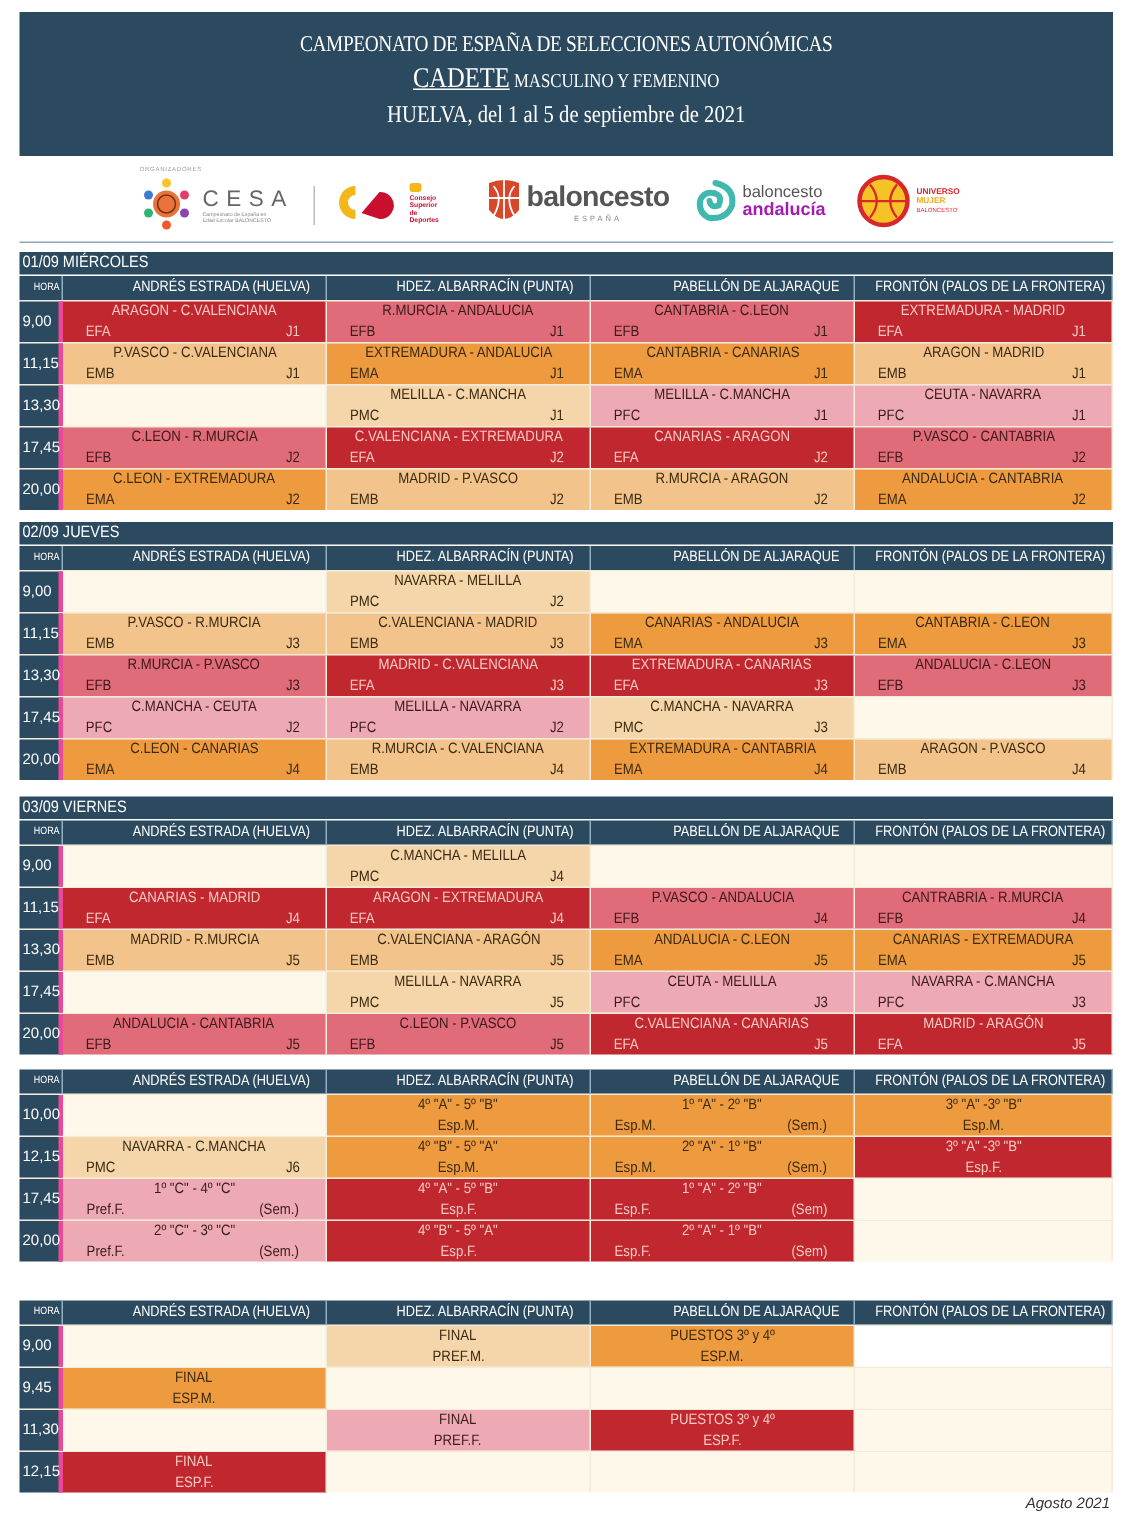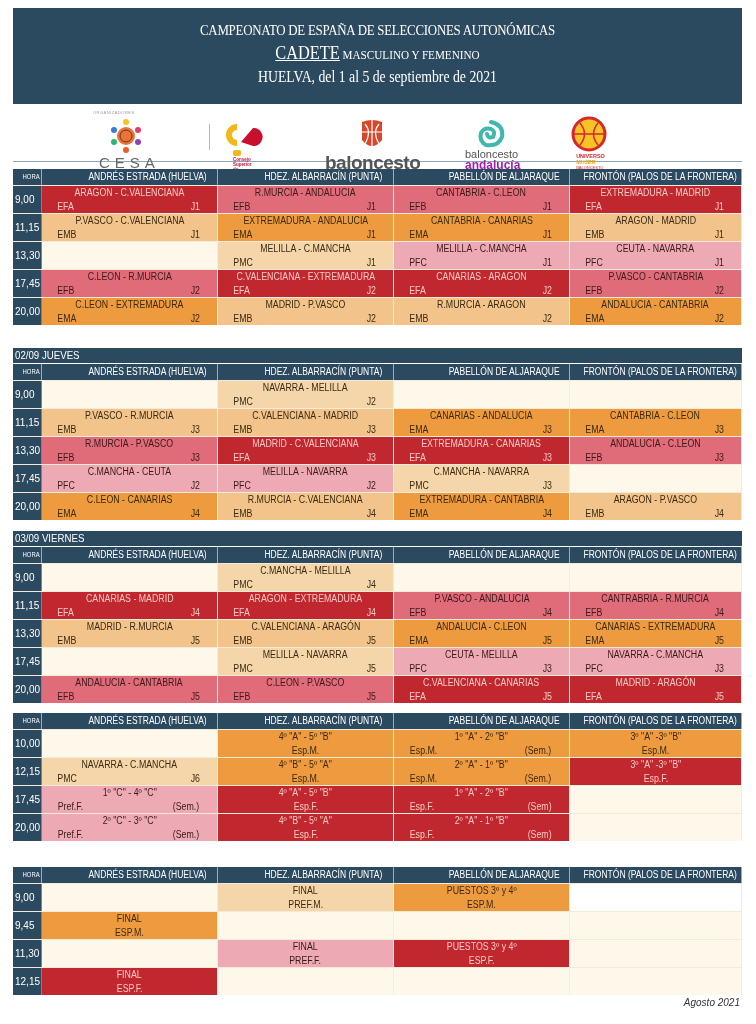--- a/index.html
+++ b/index.html
@@ -3,32 +3,32 @@
 <meta charset="utf-8">
 <style>
   * { box-sizing: border-box; margin: 0; padding: 0; }
   body { width: 756px; height: 1024px; background: #ffffff; font-family: "Liberation Sans", sans-serif; position: relative; overflow: hidden; }
   .title-box { position: absolute; left: 13px; top: 8px; width: 729px; height: 96px; background: #2c4a5f; color: #fff; text-align: center; font-family: Liberation Serif, serif; }
   .title-box .l1 { margin-top: 14px; font-size: 15px; letter-spacing: -0.3px; transform: scaleX(0.86); }
   .title-box .l2 { margin-top: 3px; font-size: 13px; transform: scaleX(0.86); }
   .title-box .l2 .big { font-size: 19px; text-decoration: underline; text-decoration-thickness: 1px; }
   .title-box .l3 { margin-top: 4px; font-size: 16px; transform: scaleX(0.86); }
   .logos { position: absolute; left: 13px; top: 104px; width: 729px; height: 58px; border-bottom: 1px solid #8aa8b8; }
-  .logo { position: absolute; display: flex; align-items: center; flex-direction: column; }
+  .logo { position: absolute; display: flex; align-items: center; }
   .org-label { position: absolute; left: 80px; top: 6px; font-size: 4px; color: #999; letter-spacing: 0.5px; }
   .day { position: absolute; left: 13px; width: 729px; }
   .day-head { height: 15px; background: #2c4a5f; color: #fff; font-size: 11px; line-height: 15px; padding-left: 2px; transform-origin: left; }
   .day-head span { display: inline-block; transform: scaleX(0.88); transform-origin: left; }
   .col-head { display: flex; height: 16px; margin-top: 1px; }
   .col-head div { background: #2c4a5f; color: #fff; font-size: 10px; line-height: 16px; text-align: right; border-right: 1px solid #8fb0c3; white-space: nowrap; overflow: hidden; }
   .col-head div span { display: inline-block; transform: scaleX(0.85); }
   .col-head .h { width: 29px; font-size: 7px; }
   .w1 { width: 176px; } .w2 { width: 176px; } .w3 { width: 176px; } .w4 { width: 172px; }
   .row { display: flex; height: 28px; border-top: 1px solid #f4ead8; }
-  .row .h { width: 29px; background: #2c4a5f; color: #fff; font-size: 10px; display: flex; align-items: center; padding-left: 2px; border-right: 1px solid #ec4899; }
+  .row .h { width: 29px; background: #2c4a5f; color: #fff; font-size: 10px; display: flex; align-items: center; padding-left: 2px; border-right: 3px solid #ec4899; }
   .cell { position: relative; border-right: 1px solid #f6ecdc; color: #3b2a1a; font-size: 10px; overflow: hidden; }
   .cell .m { position: absolute; top: 1px; left: 0; right: 0; text-align: center; white-space: nowrap; }
   .cell .m span, .cell .c span, .cell .j span { display: inline-block; transform: scaleX(0.88); }
   .cell .c { position: absolute; bottom: 1px; left: 14px; white-space: nowrap; }
   .cell .j { position: absolute; bottom: 1px; right: 16px; white-space: nowrap; }
   .cell .c2 { position: absolute; bottom: 1px; left: 0; right: 0; text-align: center; white-space: nowrap; }
   .cell .c2 span { display: inline-block; transform: scaleX(0.88); }
   .EFA { background: #c0272f; color: #f6c9c2; }
   .EFB { background: #e06b79; color: #3b1a1a; }
   .EMA { background: #ee9b3f; color: #3b2a10; }
@@ -111,20 +111,21 @@
     </svg>
     <div style="margin-left:3px; line-height:6px;">
       <div style="font-size:5.5px; color:#d9262b; font-weight:bold;">UNIVERSO</div>
       <div style="font-size:5.5px; color:#f3a81b; font-weight:bold;">MUJER</div>
       <div style="font-size:4px; color:#d9262b;">BALONCESTO</div>
     </div>
   </div>
 </div>
 
 <div class="day" id="day0" style="top:168px;">
+    <div class="day-head"><span>01/09 MIÉRCOLES</span></div>
     <div class="col-head">
       <div class="h"><span>HORA</span></div>
       <div class="w1"><span>ANDRÉS ESTRADA (HUELVA)</span></div>
       <div class="w2"><span>HDEZ. ALBARRACÍN (PUNTA)</span></div>
       <div class="w3"><span>PABELLÓN DE ALJARAQUE</span></div>
       <div class="w4"><span>FRONTÓN (PALOS DE LA FRONTERA)</span></div>
     </div>
     <div class="row">
       <div class="h">9,00</div>
       <div class="cell w1 EFA">

